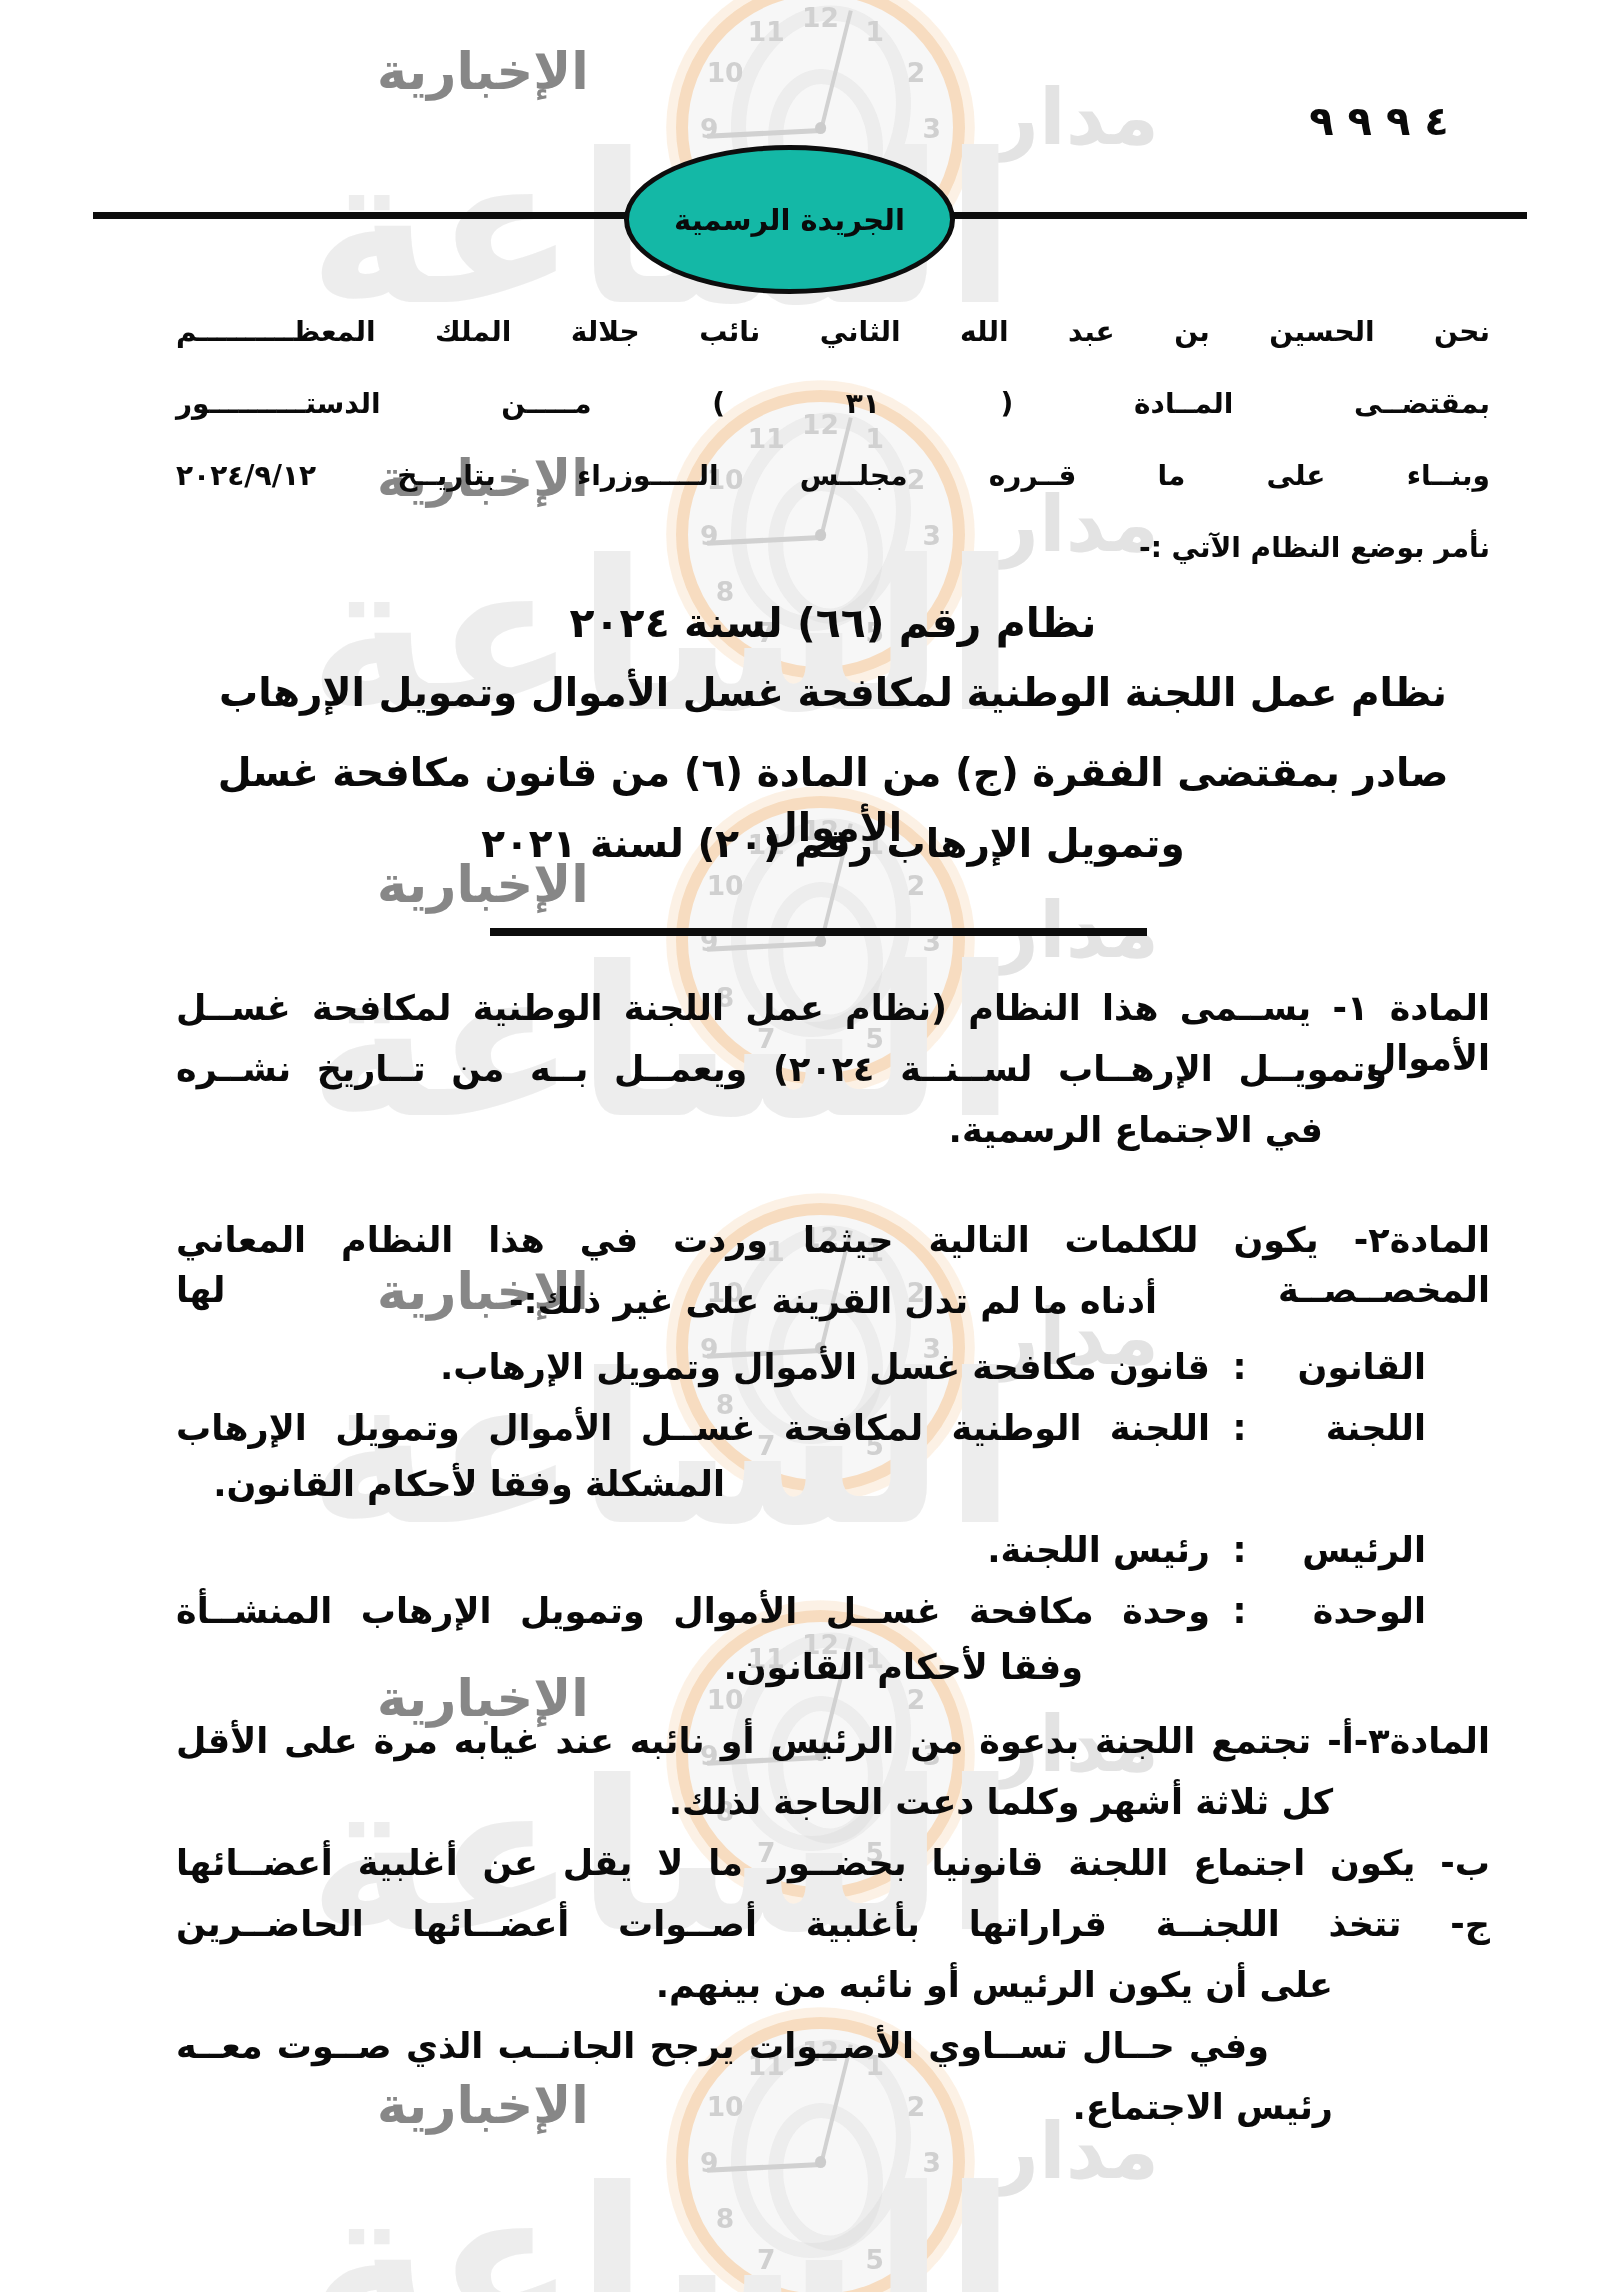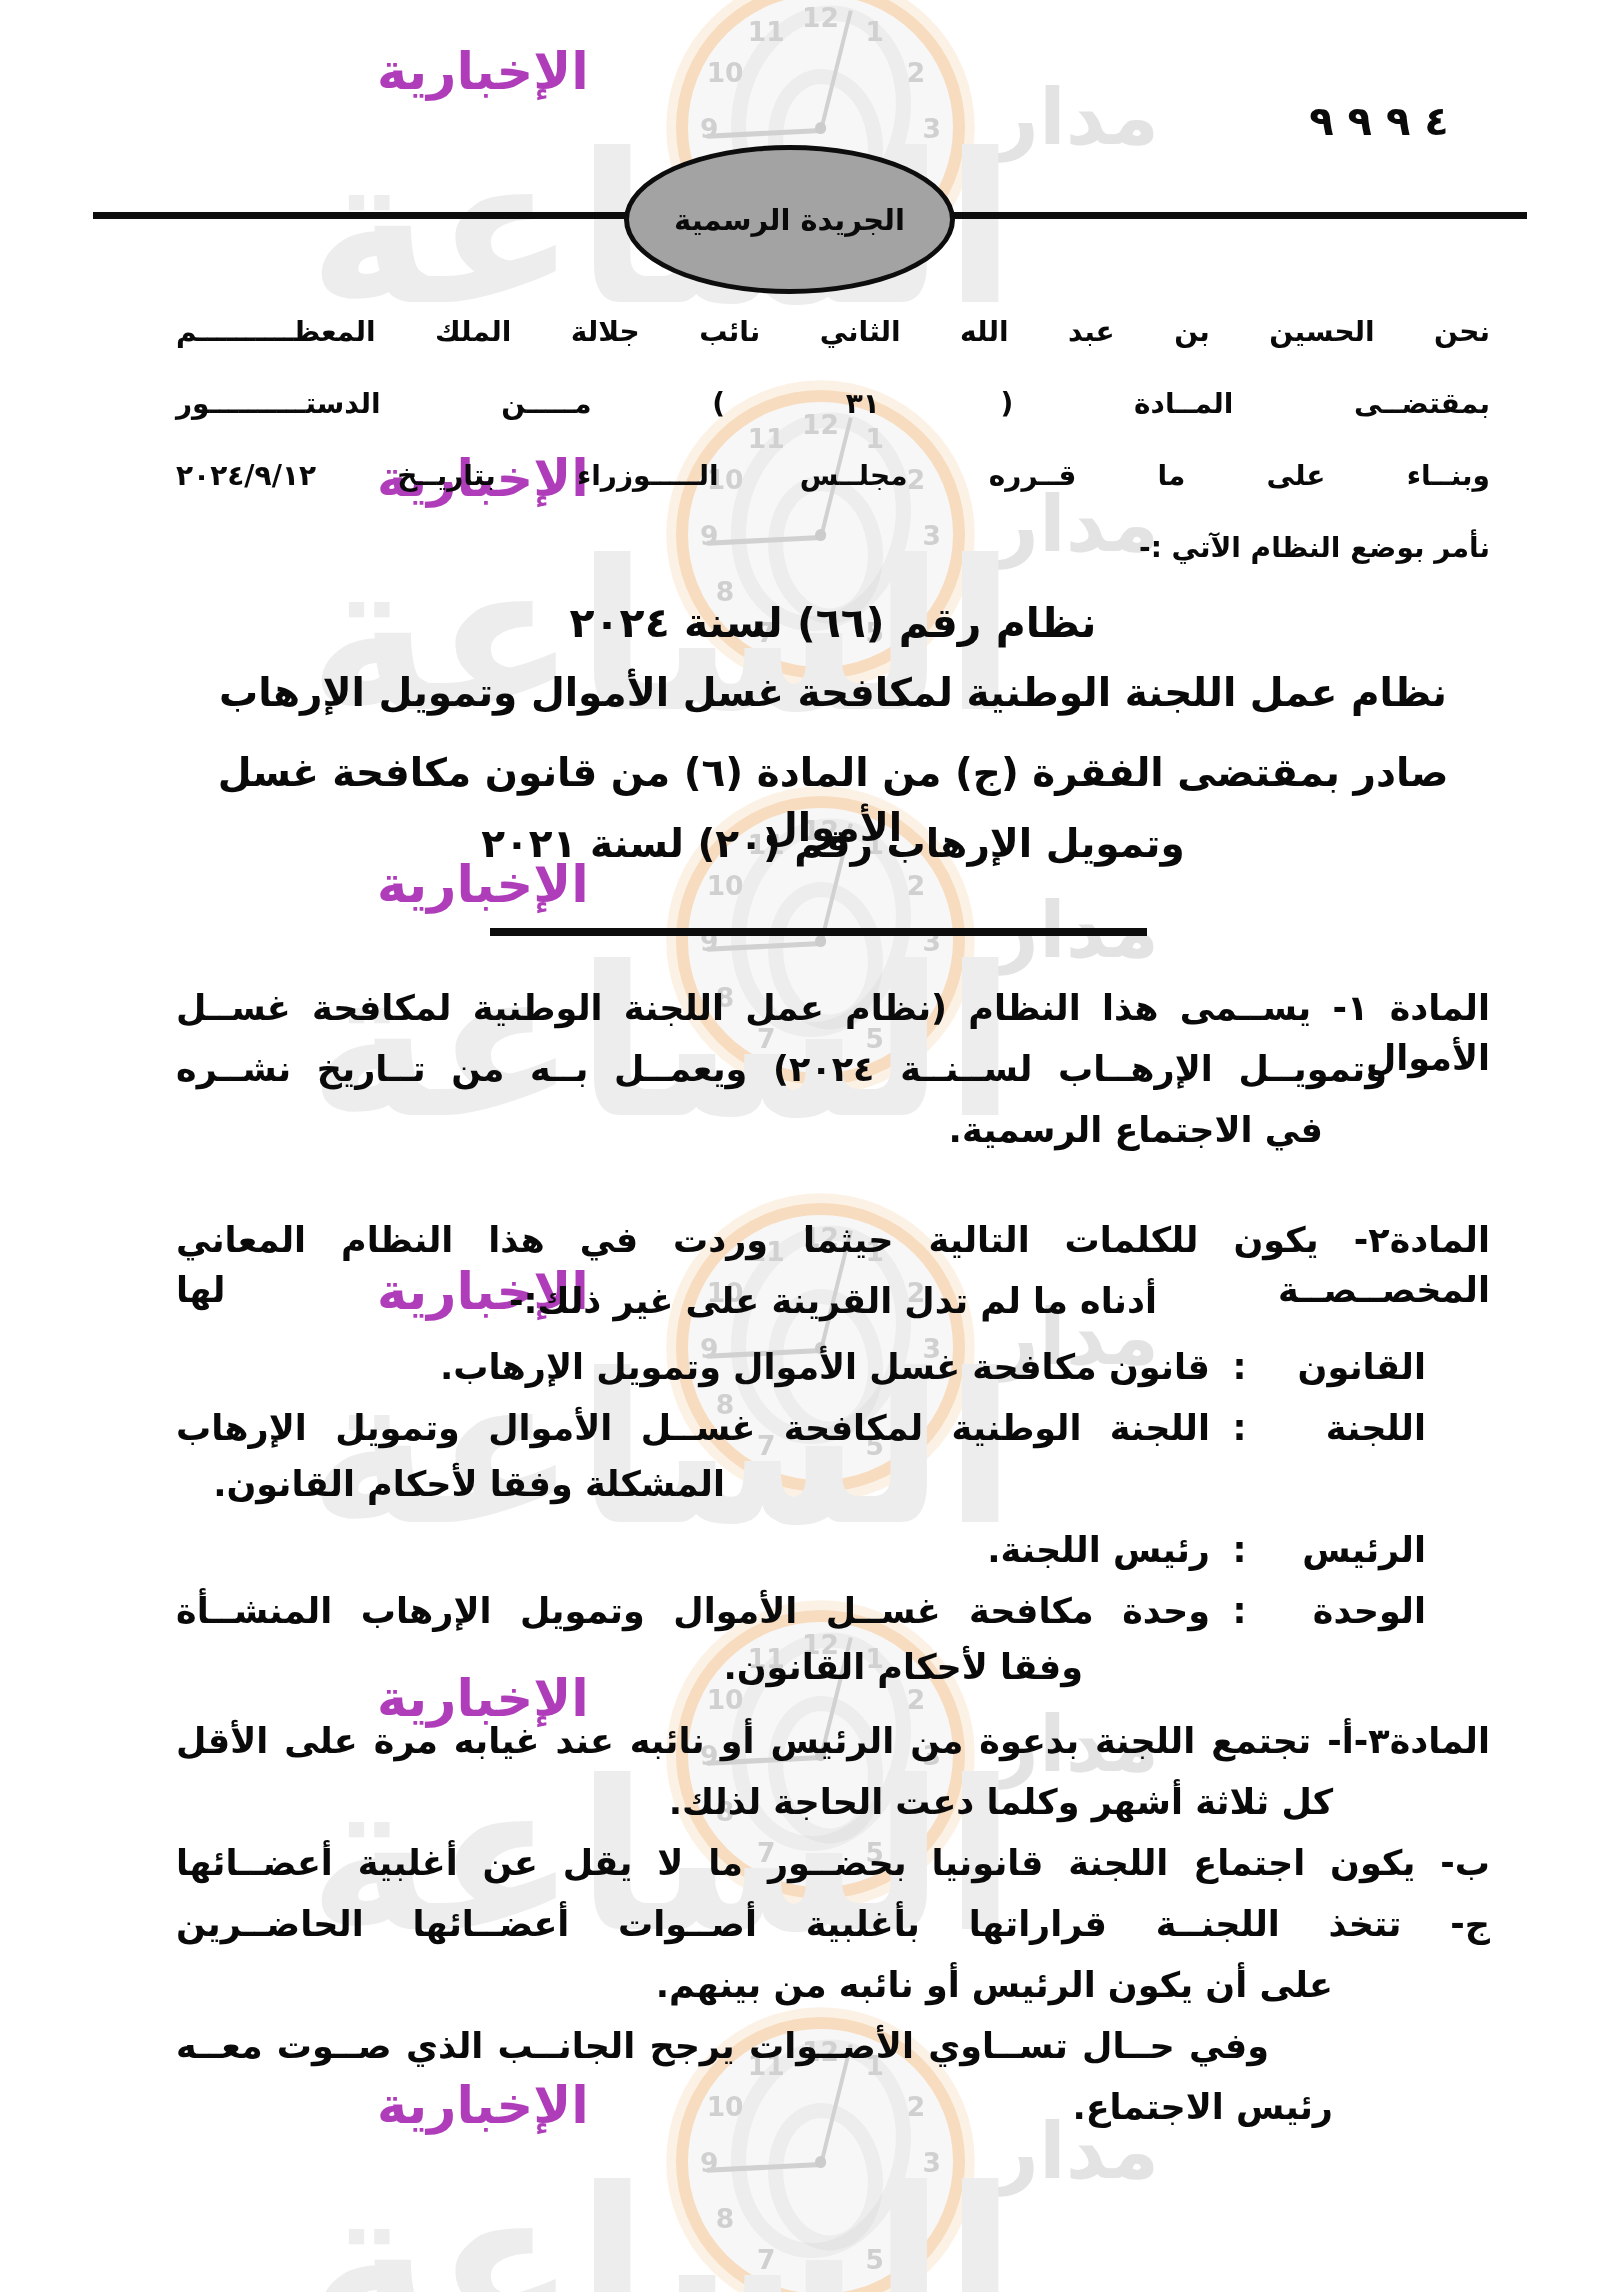--- a/index.html
+++ b/index.html
@@ -36,33 +36,33 @@
   .swirl-b{width:84px;height:118px;transform:translate(-46%,-40%) rotate(-8deg);}
   .hand-a,.hand-b{position:absolute;left:50%;top:50%;background:#c9c9c9;transform-origin:0 50%;}
   .hand-a{width:114px;height:4.9px;transform:rotate(177deg);}
   .hand-b{width:123px;height:3.9px;transform:rotate(-76deg);}
   .hub{position:absolute;left:50%;top:50%;width:11.8px;height:11.8px;border-radius:50%;
        background:#c4c4c4;transform:translate(-50%,-50%);}
   .n12{left:50%;top:8%;} .n1{left:70.5%;top:13.5%;} .n2{left:86%;top:29%;}
   .n3{left:92%;top:50%;} .n4{left:86%;top:71%;} .n5{left:70.5%;top:86.5%;}
   .n6{left:50%;top:92%;} .n7{left:29.5%;top:86.5%;} .n8{left:14%;top:71%;}
   .n9{left:8%;top:50%;} .n10{left:14%;top:29%;} .n11{left:29.5%;top:13.5%;}
-  .wm-ikhbaria{position:absolute;left:54px;top:86px;font-size:51px;color:#a21caf;}
+  .wm-ikhbaria{position:absolute;left:54px;top:86px;font-size:51px;color:#737373;}
   .wm-madar{position:absolute;left:671px;top:116px;font-size:78px;color:#dfdfdf;}
   .wm-saa{position:absolute;left:-14.7px;top:165px;font-size:208px;line-height:1.05;
           color:#ebebeb;letter-spacing:-3.9px;z-index:3;}
   
   .page-number{
     position:absolute;top:98px;left:1286px;width:186px;z-index:2;
     font-size:40px;text-align:center;direction:rtl;
   }
   .top-rule{position:absolute;top:212px;left:93px;right:94px;height:6.9px;background:#0d0d0d;z-index:2;}
   .gazette-ellipse{
     position:absolute;top:145px;left:624px;width:321px;height:139px;z-index:3;
-    background:#a3a3a3;border:5.9px solid #0d0d0d;border-radius:50%;
+    background:#14b8a6;border:5.9px solid #0d0d0d;border-radius:50%;
     display:flex;align-items:center;justify-content:center;
   }
   .gazette-ellipse span{font-size:29px;}
   
   .content{position:absolute;top:296px;left:176px;right:131px;z-index:2;}
   .line{height:61px;line-height:50px;font-size:35px;text-align:right;}
   .preamble .line{height:72px;line-height:72px;font-size:28px;}
   .jl{text-align:justify;text-align-last:justify;}
   .ctr{text-align:center;}
   .mr-105{margin-right:103px;}

